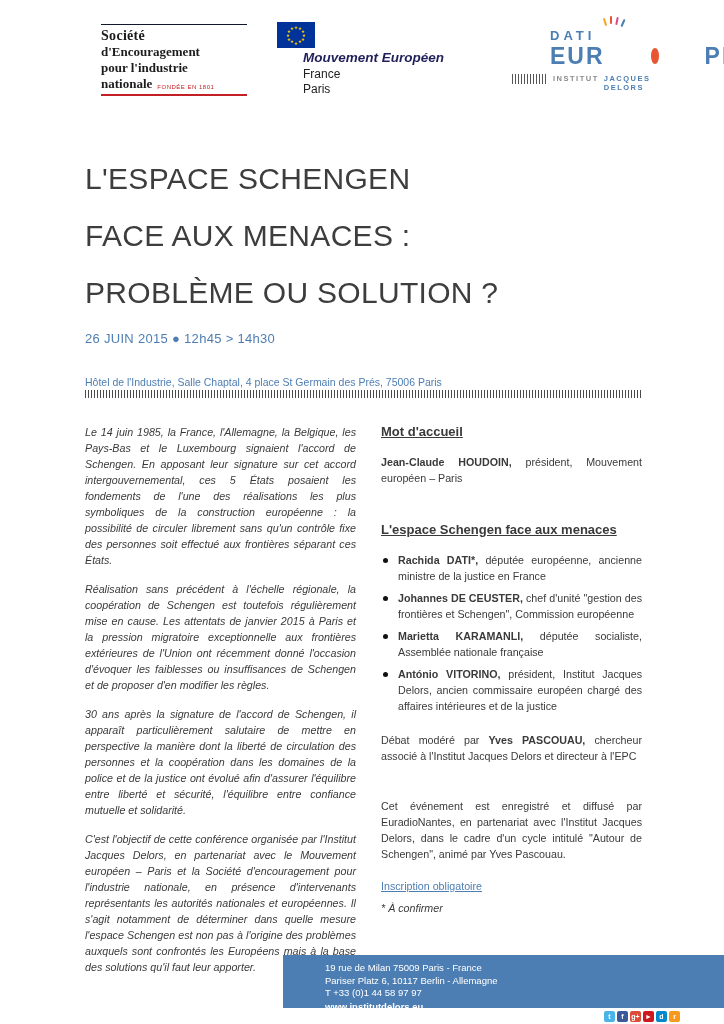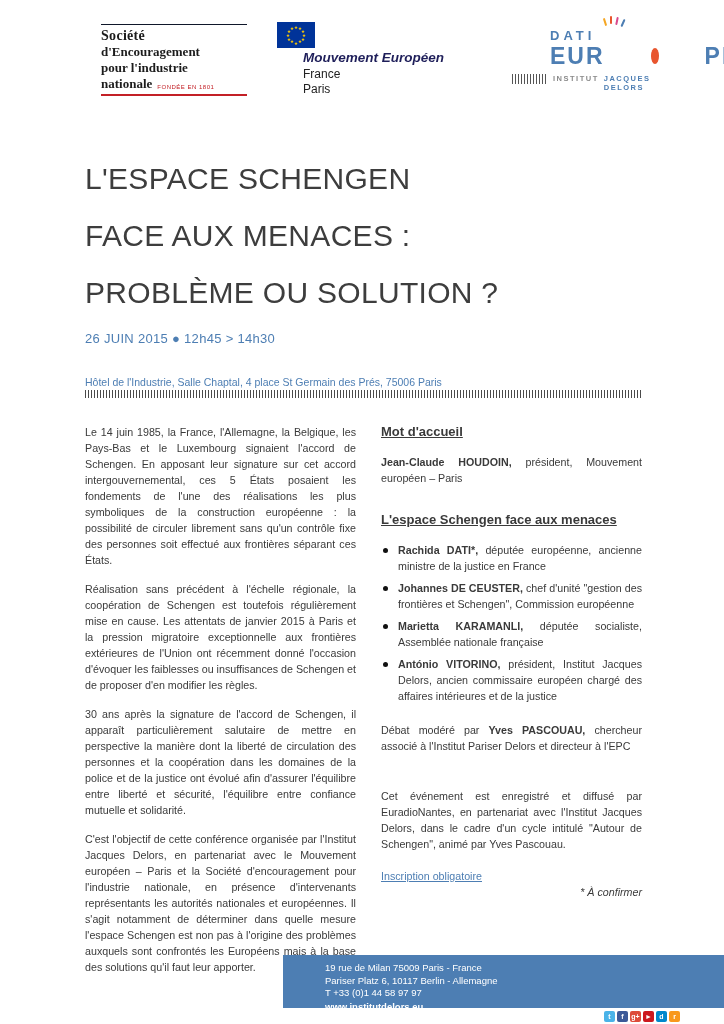--- a/index.html
+++ b/index.html
@@ -51,35 +51,35 @@
            color:#3d3d3d; letter-spacing:.3px; }
   .date  { position:absolute; left:85px; top:331px; color:#4d7eb3; font-size:13px;
            font-weight:normal; letter-spacing:.3px; }
   .venue { position:absolute; left:85px; top:376px; color:#4d7eb3; font-size:10.5px; }
   .ticks { position:absolute; left:85px; top:390px; width:557px; height:8px;
            background:repeating-linear-gradient(90deg,#4a4a4a 0 1px,transparent 1px 3px); }
 
   
   .col-left  { position:absolute; left:85px;  top:424px; width:271px;
                font-size:10.7px; line-height:16px; text-align:justify; }
-  .col-left p { margin-bottom:13px; }
+  .col-left p { margin-bottom:13px;font-style:italic; }
   .col-right { position:absolute; left:381px; top:424px; width:261px;
                font-size:10.7px; line-height:16px; }
   .rc-h { font-weight:bold; text-decoration:underline; font-size:13px; margin-bottom:14px; }
-  .welcome { text-align:justify; margin-bottom:26px; }
+  .welcome { text-align:justify; margin-bottom:36px; }
   .b { font-weight:bold; }
   .speakers { margin-top:2px; }
   .speaker { display:flex; margin-bottom:6px; }
   .dot { flex:none; width:5px; height:5px; background:#111; border-radius:50%; margin:6px 10px 0 2px; }
   .speaker-text { flex:1; text-align:justify; }
   .moderator { margin-top:18px; text-align:justify; }
   .broadcast { margin-top:34px; text-align:justify; }
   .reg-link  { display:inline-block; margin-top:16px; color:#4d7eb3;
                text-decoration:underline; cursor:pointer; }
-  .footnote  { margin-top:0; font-style:italic;text-align:right; }
+  .footnote  { margin-top:6px; font-style:italic; }
 
   
   .footer-bar { position:absolute; left:283px; top:955px; width:441px; height:53px;
                 background:#4d7eb3; color:#fff; padding:7px 0 0 42px;
                 font-size:9.5px; line-height:12.5px; }
   .footer-site { font-weight:bold; margin-top:1px; cursor:pointer; }
   .social { position:absolute; left:604px; top:1011px; display:flex; gap:2px; }
   .social i { width:11px; height:11px; border-radius:2px; color:#fff; text-align:center;
               font:bold 7px/11px "Liberation Sans",sans-serif; font-style:normal; cursor:pointer; }
   .social i:nth-child(1){ background:#4ab3e8; }
@@ -185,21 +185,21 @@
       <div class="speaker">
         <span class="dot"></span>
         <span class="speaker-text"><span class="b">Marietta KARAMANLI,</span><span> députée socialiste, Assemblée nationale française</span></span>
       </div>
       <div class="speaker">
         <span class="dot"></span>
         <span class="speaker-text"><span class="b">António VITORINO,</span><span> président, Institut Jacques Delors, ancien commissaire européen chargé des affaires intérieures et de la justice</span></span>
       </div>
     </div>
 
-    <p class="moderator"><span>Débat modéré par </span><span class="b">Yves PASCOUAU,</span><span> chercheur associé à l'Institut Pariser Delors et directeur à l'EPC</span></p>
+    <p class="moderator"><span>Débat modéré par </span><span class="b">Yves PASCOUAU,</span><span> chercheur associé à l'Institut Jacques Delors et directeur à l'EPC</span></p>
 
     <p class="broadcast">Cet événement est enregistré et diffusé par EuradioNantes, en partenariat avec l'Institut Jacques Delors, dans le cadre d'un cycle intitulé "Autour de Schengen", animé par Yves Pascouau.</p>
 
     <span class="reg-link">Inscription obligatoire</span>
     <div class="footnote">* À confirmer</div>
   </div>
 
   <div class="footer-bar">
     <div>19 rue de Milan 75009 Paris - France</div>
     <div>Pariser Platz 6, 10117 Berlin - Allemagne</div>

